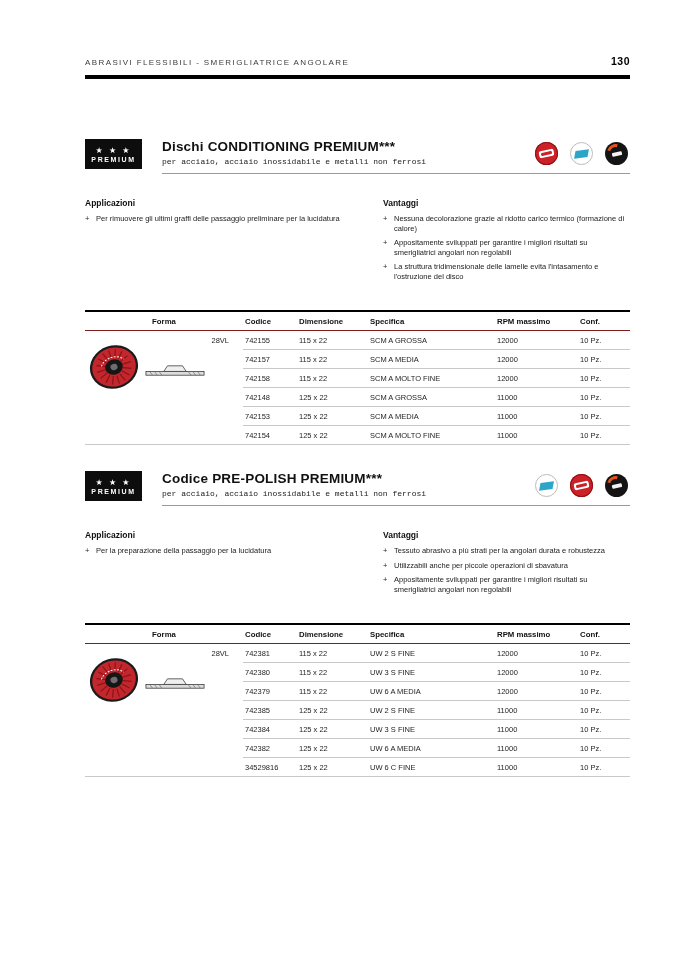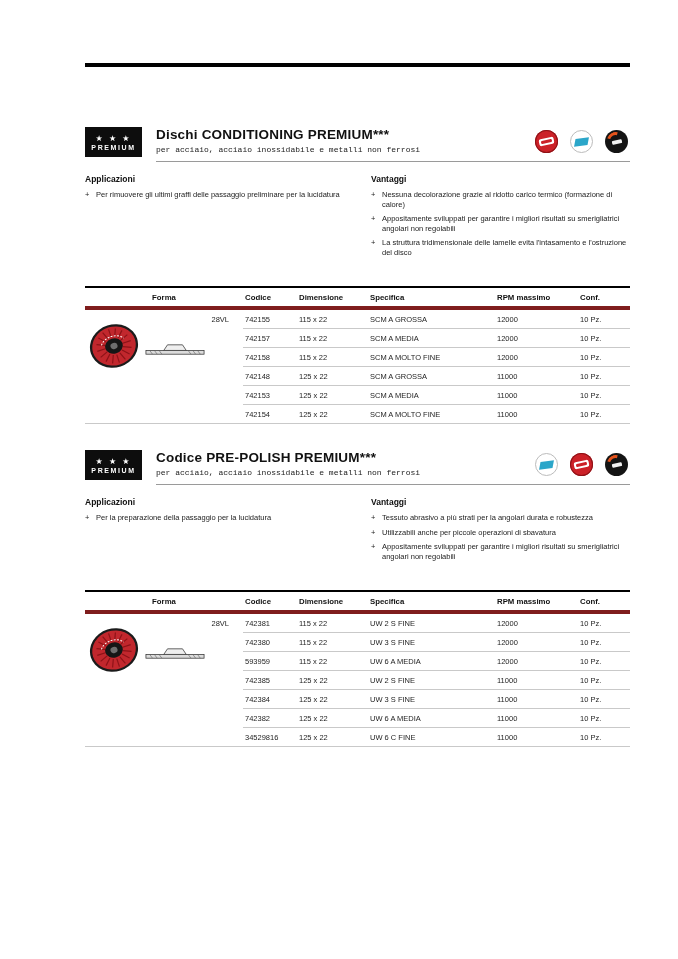--- a/index.html
+++ b/index.html
@@ -20,69 +20,73 @@
   .product-section { margin-top:60px; }
   .product-section.second { margin-top:26px; }
   .section-head { display:flex; align-items:flex-start; }
   .premium-badge {
     width:57px; height:30px; background:#0d0d0d; color:#fff; flex-shrink:0;
     display:flex; flex-direction:column; align-items:center; justify-content:center;
   }
   .premium-badge .stars { font-size:8px; letter-spacing:2px; line-height:9px; }
   .premium-badge .badge-label { font-size:7px; font-weight:bold; letter-spacing:1.6px; margin-top:1px; }
   .head-right {
-    flex:1; margin-left:14px; display:flex; justify-content:space-between;
+    flex:1; margin-left:20px; display:flex; justify-content:space-between;
     border-bottom:1px solid #9a9a9a; padding-bottom:7px; min-height:33px;
   }
   .title-block h1 { font-size:13.5px; font-weight:bold; letter-spacing:.2px; color:#111; }
   .title-block p { font-size:8px; margin-top:3px; color:#222;font-family:Liberation Mono, monospace; }
   .icon-row { display:flex; gap:12px; align-items:center; padding-top:2px; padding-right:2px; }
 
   
   .brand-icon { position:relative; width:23px; height:23px; border-radius:50%; display:inline-block; overflow:hidden; flex-shrink:0; }
   .brand-icon .inner, .brand-icon .band { position:absolute; display:block; }
   .brand-red { background:#cc2128; box-shadow:inset 0 0 0 1px #8e1317; }
   .brand-red .inner { left:4px; top:8px; width:15px; height:7px; background:#fff; border-radius:2px; transform:rotate(-12deg); }
   .brand-red .band { left:6px; top:10px; width:11px; height:3px; background:#cc2128; border-radius:1px; transform:rotate(-12deg); }
   .brand-teal { background:#fff; border:1px solid #bcbcbc; }
   .brand-teal .inner { left:4px; top:7px; width:13px; height:8px; background:#2ba6c9; transform:skewX(-18deg) rotate(-8deg); }
   .brand-dark { background:#141414; }
   .brand-dark .inner { left:2px; top:2px; width:17px; height:17px; border-radius:50%; border:3px solid transparent; border-top-color:#e4531b; transform:rotate(-30deg); }
   .brand-dark .band { left:7px; top:10px; width:10px; height:4px; background:#f2f2f2; border-radius:1px; transform:rotate(-12deg); }
 
   
-  .columns { display:flex; margin-top:12px; gap:24px; }
+  .columns { display:flex; margin-top:24px; gap:36px; }
   .col-apps { width:262px; flex-shrink:0; }
   .col-adv  { flex:1; }
   .columns h3 { font-size:8.5px; font-weight:bold; margin-bottom:6px; color:#111; }
   .columns ul { list-style:none; }
   .columns li { display:flex; font-size:7.5px; line-height:9.5px; margin-bottom:5px; color:#222; }
   .columns li .plus { width:11px; flex-shrink:0; }
 
   
   table.spec-table { width:100%; border-collapse:collapse; table-layout:fixed; margin-top:24px; }
   .spec-table th {
     font-size:7.8px; font-weight:bold; text-align:left; color:#111;
-    padding:5px 2px 4px 2px; border-top:2px solid #000; border-bottom:4px solid #7f1d1d;
+    padding:5px 2px 4px 2px; border-top:2px solid #000; border-bottom:1px solid #7f1d1d;
   }
   .spec-table th.forma-h { text-align:center; }
   .spec-table td {
     font-size:7.5px; color:#1d1d1d; padding:4.5px 2px;
     border-bottom:1px solid #c9c9c9; vertical-align:middle;
   }
   .spec-table td.forma-cell { position:relative; vertical-align:top; }
   .forma-label { position:absolute; right:14px; top:5px; font-size:7.5px; color:#1d1d1d;text-align:right; }
   .disc-photo   { position:absolute; left:2px;  top:9px; }
   .disc-profile { position:absolute; left:60px; top:31px; }
 </style>
 </head>
 <body>
 
 <div class="page">
 
+  <header class="topbar">
+    <span class="crumb">ABRASIVI FLESSIBILI - SMERIGLIATRICE ANGOLARE</span>
+    <span class="pageno">130</span>
+  </header>
   <div class="top-rule"></div>
 
   <section class="product-section">
     <div class="section-head">
       <div class="premium-badge">
         <span class="stars">★ ★ ★</span>
         <span class="badge-label">PREMIUM</span>
       </div>
       <div class="head-right">
         <div class="title-block">
@@ -368,21 +372,21 @@
             <td>10 Pz.</td>
           </tr>
           <tr>
             <td>742380</td>
             <td>115 x 22</td>
             <td>UW 3 S FINE</td>
             <td>12000</td>
             <td>10 Pz.</td>
           </tr>
           <tr>
-            <td>593959</td>
+            <td>742379</td>
             <td>115 x 22</td>
             <td>UW 6 A MEDIA</td>
             <td>12000</td>
             <td>10 Pz.</td>
           </tr>
           <tr>
             <td>742385</td>
             <td>125 x 22</td>
             <td>UW 2 S FINE</td>
             <td>11000</td>

